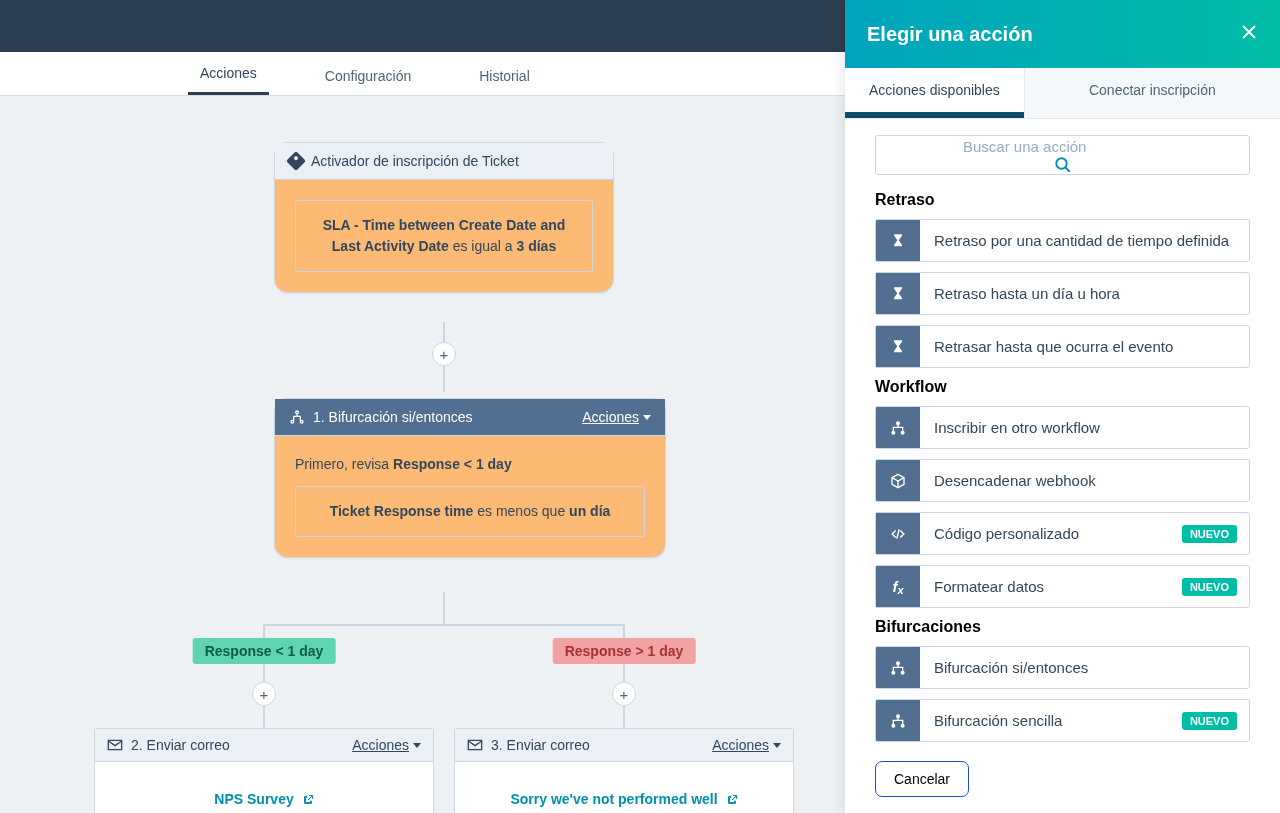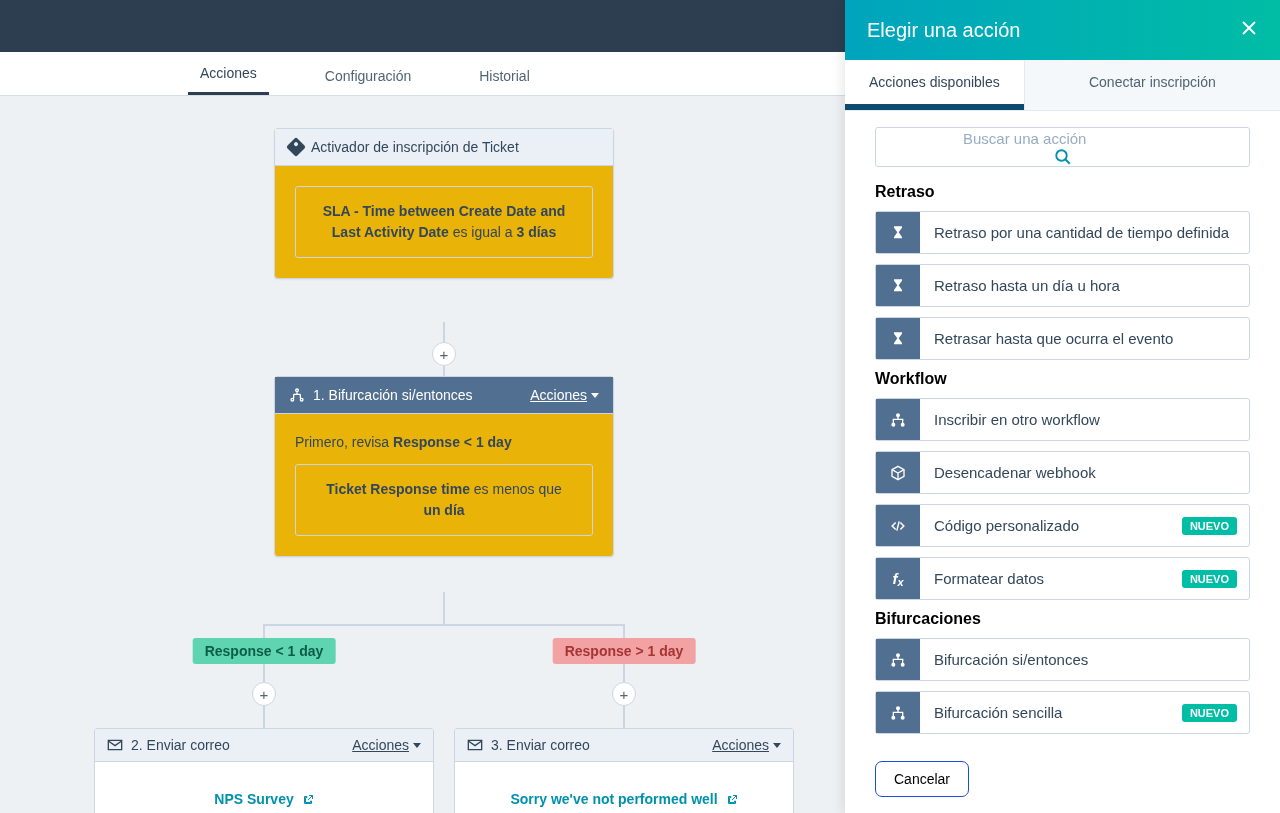--- a/index.html
+++ b/index.html
@@ -9,21 +9,21 @@
   .topbar { position:absolute; left:0; right:0; top:0; height:52px; background:#2d3e50; }
 
   
   .tabsrow { position:absolute; left:0; top:52px; right:0; height:44px; background:#fff; border-bottom:1px solid #d6dde3; display:flex; align-items:flex-end; padding-left:188px; }
   .tab { padding:12px 12px 11px; margin-right:44px; color:#506572; font-size:14px; cursor:pointer; }
   .tab.active { color:#33475b; border-bottom:3px solid #2d3e50; font-weight:500; }
 
   
   .canvas { position:absolute; left:0; top:96px; right:435px; bottom:0; overflow:hidden; }
 
-  .card { position:absolute; background:#eab308; border:1px solid #cbd6e2; border-radius:4px; box-shadow:0 1px 2px rgba(0,0,0,0.05); }
+  .card { position:absolute; background:#fdba74; border:1px solid #cbd6e2; border-radius:14px; box-shadow:0 1px 2px rgba(0,0,0,0.05);margin-top:14px; }
   .card-head { background:#eaf0f6; padding:10px 14px; display:flex; align-items:center; gap:8px; border-bottom:1px solid #cbd6e2; color:#33475b; font-size:14px; }
   .card-head.dark { background:#516f90; color:#fff; }
   .card-head .actions { margin-left:auto; text-decoration:underline; font-size:14px; cursor:pointer; display:flex; align-items:center; gap:4px;}
   .card-body { padding:20px; }
   .innercond { border:1px solid #cbd6e2; border-radius:3px; padding:14px 20px; text-align:center; color:#33475b; font-size:14px; line-height:1.5;}
   .firstcheck { color:#33475b; font-size:14px; margin-bottom:14px;}
 
   .plus { width:24px; height:24px; border-radius:50%; background:#fff; border:1px solid #cbd6e2; display:flex; align-items:center; justify-content:center; color:#506572; font-size:15px; cursor:pointer; position:absolute; transform:translate(-50%,-50%);}
   .line { position:absolute; background:#cbd6e2; }
   .chip { position:absolute; padding:5px 12px; border-radius:3px; font-weight:700; font-size:14px; transform:translateX(-50%);}
@@ -39,21 +39,21 @@
   .caret-down { width:0;height:0;border-left:4px solid transparent;border-right:4px solid transparent;border-top:5px solid currentColor; display:inline-block;}
 
   
   .tagicon{display:inline-block;width:14px;height:14px;background:#33475b;transform:rotate(45deg);border-radius:2px;position:relative;}
   .tagicon::after{content:"";position:absolute;width:4px;height:4px;background:#eaf0f6;border-radius:50%;top:3px;left:3px;}
 
   .branchicon svg, .mailicon svg { display:block;}
 
   
   .panel { position:absolute; right:0; top:0; bottom:0; width:435px; background:#fff; box-shadow:-4px 0 10px rgba(0,0,0,.08); display:flex; flex-direction:column;}
-  .panel-head{height:60px;background:linear-gradient(90deg,#00a4bd,#00bda5);display:flex;align-items:center;padding:0 22px;color:#fff;font-size:20px;font-weight:400;}
+  .panel-head{height:68px;background:linear-gradient(90deg,#00a4bd,#00bda5);display:flex;align-items:center;padding:0 22px;color:#fff;font-size:20px;font-weight:700;}
   .panel-head .close{margin-left:auto;cursor:pointer;}
   .panel-tabs{display:flex;border-bottom:1px solid #e5eaef;background:#fff;}
   .ptab{flex:none;padding:14px 24px;font-size:14px;color:#506572;cursor:pointer;}
   .ptab.active{color:#33475b;font-weight:500;border-bottom:6px solid #0c4a6e;}
   .ptab.inactive{background:#f5f8fa;border-left:1px solid #e5eaef;flex:1;text-align:center;}
   .panel-scroll{flex:1;overflow:auto;padding:16px 30px;}
   .search{display:flex;align-items:center;border:1px solid #cbd6e2;border-radius:3px;height:40px;padding:0 12px;margin-bottom:16px;flex-direction:column;}
   .search input{flex:1;border:none;outline:none;font-size:15px;color:#33475b;}
   .search input::placeholder{color:#99acc2;}
   .group-title{font-size:16px;font-weight:700;color:#000000;margin:10px 0 10px;}
@@ -87,21 +87,21 @@
         <b>SLA - Time between Create Date and Last Activity Date</b>
         <span> es igual a </span>
         <b>3 días</b>
       </div>
     </div>
   </div>
 
   <div class="line" style="left:443px;top:226px;width:2px;height:70px;"></div>
   <div class="plus" style="left:444px;top:258px;">+</div>
 
-  <div class="card" style="left:274px;top:280px;width:340px;">
+  <div class="card" style="left:274px;top:288px;width:392px;">
     <div class="card-head dark">
       <span class="branchicon">
         <svg width="16" height="16" viewBox="0 0 24 24" fill="white">
             <path d="M12 3a2 2 0 1 0 0 4 2 2 0 0 0 0-4zm-7 14a2 2 0 1 0 0 4 2 2 0 0 0 0-4zm14 0a2 2 0 1 0 0 4 2 2 0 0 0 0-4zM12 7v4m0 0H7m5 0h5M7 11v6m10-6v6" stroke="white" stroke-width="2" fill="none"></path>
           </svg>
       </span>
       <span>1. Bifurcación si/entonces</span>
       <span class="actions">
         <span>Acciones</span>
         <span class="caret-down"></span>

